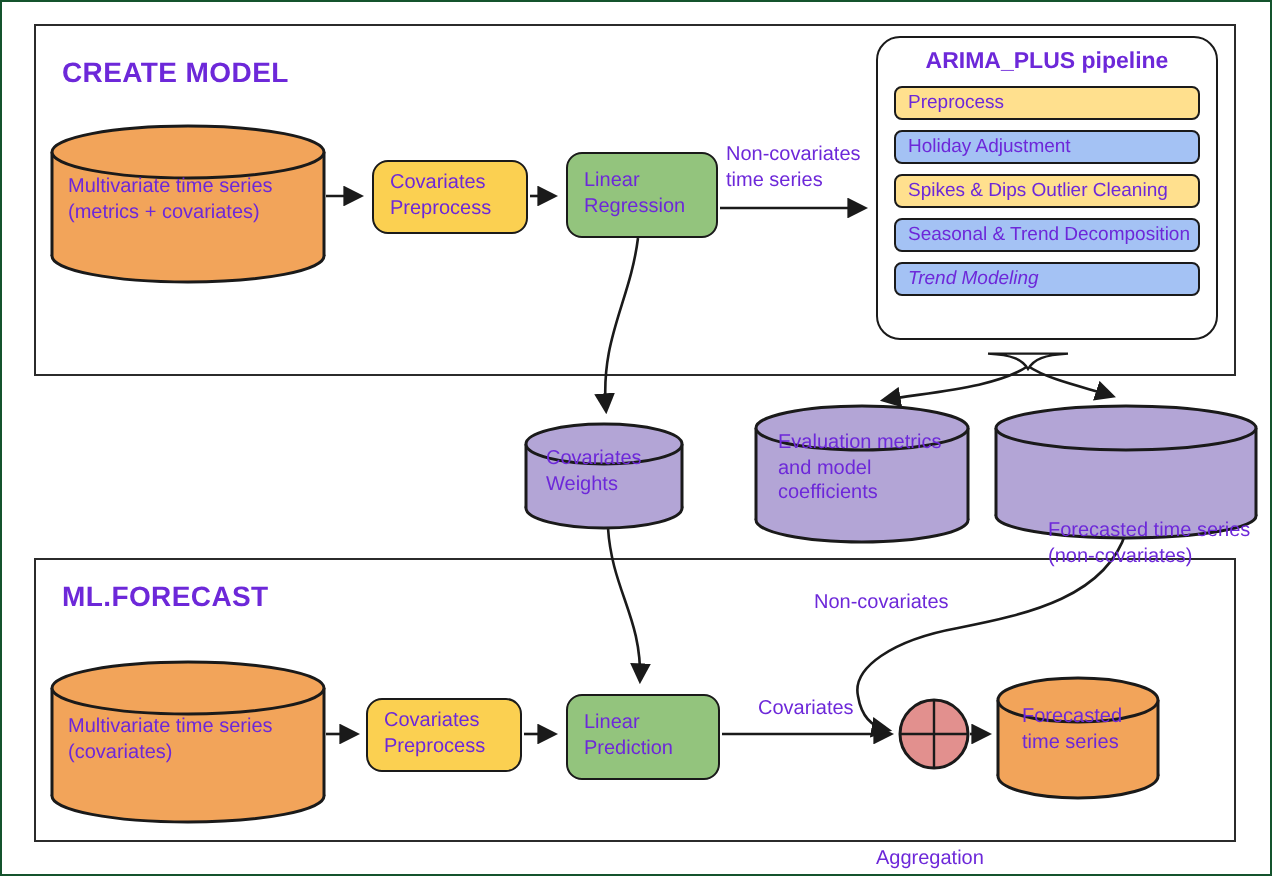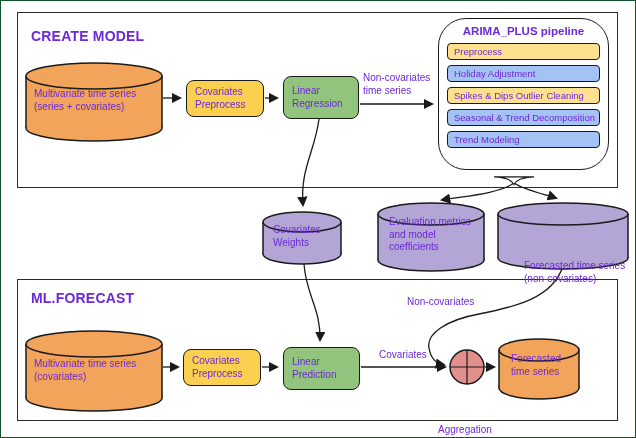--- a/index.html
+++ b/index.html
@@ -19,21 +19,21 @@
         display:flex; flex-direction:column; justify-content:center; padding-left:8px;
         font-size:10px; line-height:12.5px; z-index:2;}
   .yellow{background:#FBD051;}
   .green{background:#93C47D;}
   .b-cm-pre{left:185px; top:79px;  width:78px; height:37px;}
   .b-cm-reg{left:282px; top:75px;  width:76px; height:43px;}
   .b-mlf-pre{left:182px; top:348px; width:78px; height:37px;}
   .b-mlf-prd{left:282px; top:346px; width:77px; height:43px;}
 
   .pipeline{position:absolute; left:437px; top:17px; width:171px; height:152px;
-            background:#fff; border:1.5px solid #1a1a1a; border-radius:28px; z-index:2; box-sizing:border-box;}
+            background:#fff; border:1.5px solid #1a1a1a; border-radius:12px; z-index:2; box-sizing:border-box;}
   .pipe-title{margin:6px 0 6px 0; text-align:center; font-weight:bold; font-size:11.5px;}
   .pipe-row{height:17px; margin:0 8px 5px 8px; border:1px solid #1a1a1a; border-radius:4px;
             display:flex; align-items:center; padding-left:6px; font-size:9.5px; box-sizing:border-box;}
 
   svg.wires{position:absolute; left:0; top:0; z-index:5; pointer-events:none;}
 
   .lbl{position:absolute; font-size:10px; line-height:13px; z-index:10; white-space:nowrap;}
   .lbl span{display:block;}
   .l-cm-src{left:33px;  top:86px;}
   .l-ncts{left:362px; top:70px;}
@@ -149,27 +149,27 @@
     <span>Prediction</span>
   </div>
 
   <div class="pipeline">
     <div class="pipe-title">ARIMA_PLUS pipeline</div>
     <div>
         <div class="pipe-row" style="background: rgb(255, 224, 142);">Preprocess</div>
         <div class="pipe-row" style="background: rgb(164, 194, 244);">Holiday Adjustment</div>
         <div class="pipe-row" style="background: rgb(255, 224, 142);">Spikes &amp; Dips Outlier Cleaning</div>
         <div class="pipe-row" style="background: rgb(164, 194, 244);">Seasonal &amp; Trend Decomposition</div>
-        <div class="pipe-row" style="background: rgb(164, 194, 244);">Trend Modeling</div>
+        <div class="pipe-row" style="background: rgb(164, 194, 244); font-style: italic;">Trend Modeling</div>
       </div>
   </div>
 
   <div class="lbl l-cm-src">
     <span>Multivariate time series</span>
-    <span>(series + covariates)</span>
+    <span>(metrics + covariates)</span>
   </div>
   <div class="lbl l-ncts">
     <span>Non-covariates</span>
     <span>time series</span>
   </div>
   <div class="lbl l-weights">
     <span>Covariates</span>
     <span>Weights</span>
   </div>
   <div class="lbl l-eval">

